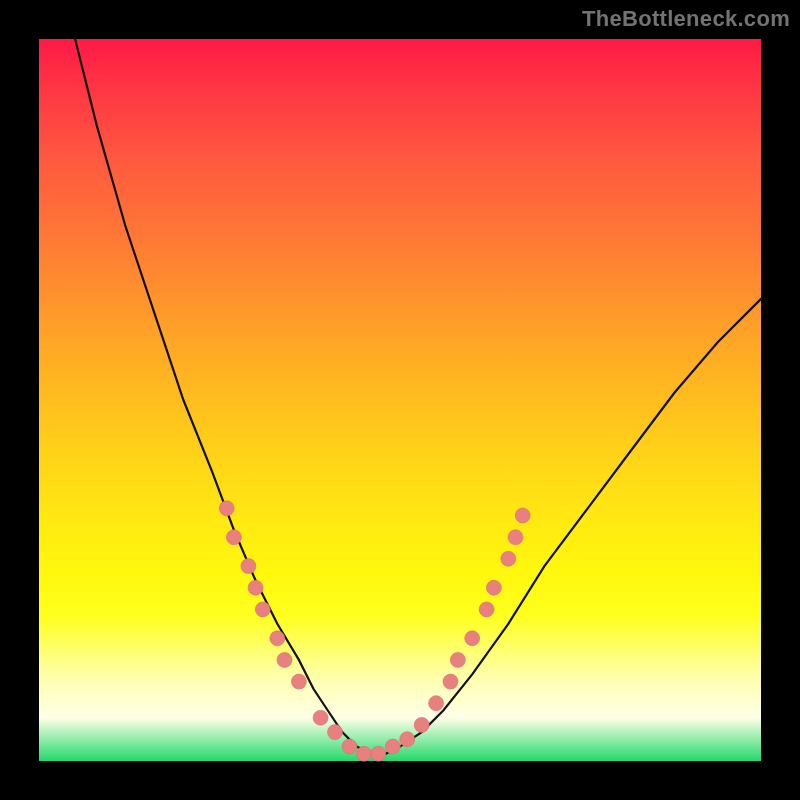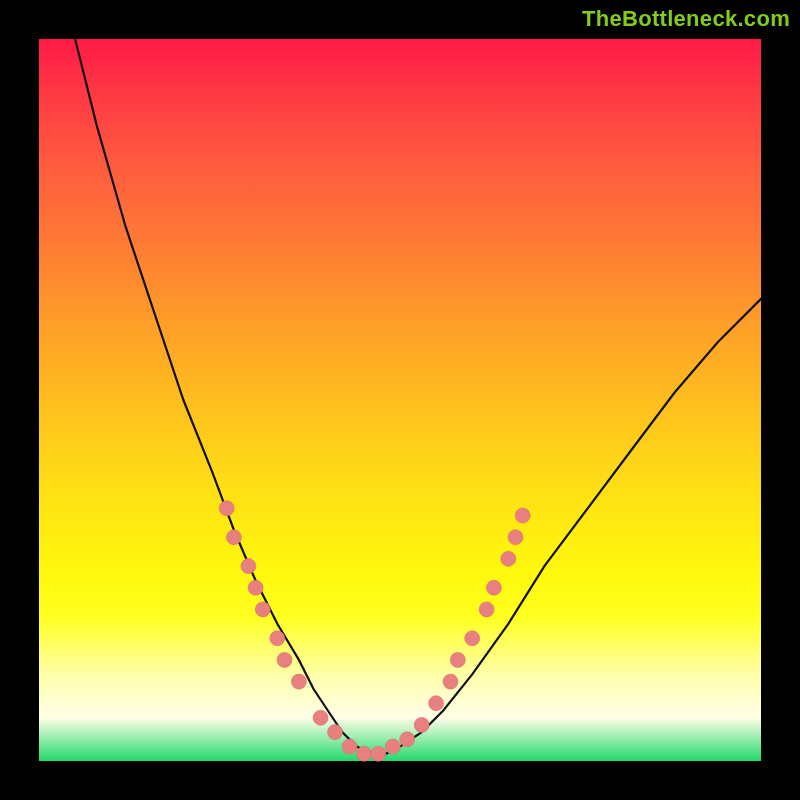--- a/index.html
+++ b/index.html
@@ -13,21 +13,21 @@
   .frame {
     position: relative;
     width: 800px;
     height: 800px;
     background: #000;
   }
   .watermark {
     position: absolute;
     top: 6px;
     right: 10px;
-    color: #84cc16;
+    color: #737373;
     font-size: 22px;
     font-weight: 600;
     letter-spacing: 0.3px;
     z-index: 10;
     user-select: none;
   }
   .plot {
     position: absolute;
     left: 39px;
     top: 39px;

